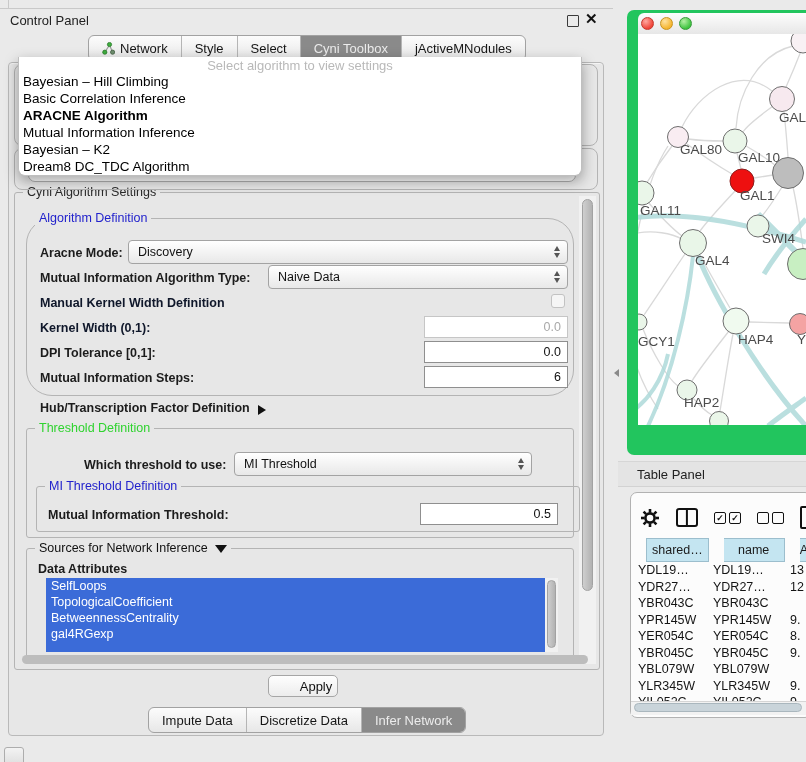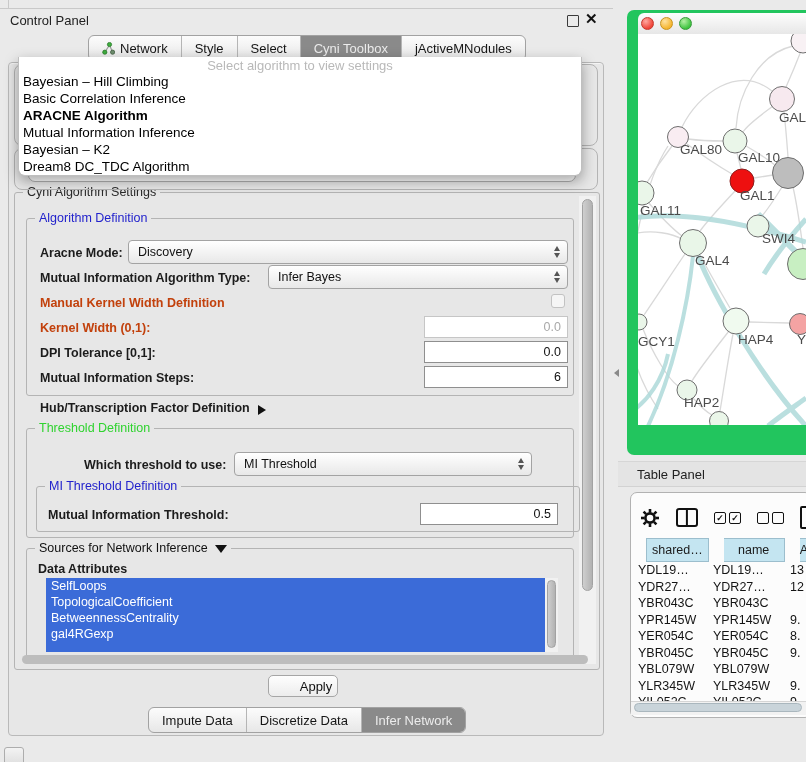--- a/index.html
+++ b/index.html
@@ -25,21 +25,21 @@
          box-shadow:0 5px 14px rgba(0,0,0,.35);z-index:30;}
   .popup .hint{text-align:center;color:#b9b9b9;font-size:13px;height:17px;line-height:17px;}
   .popup .item{font-size:13.5px;line-height:16.9px;padding-left:4px;color:#000;}
   .popup .item.hl{font-weight:bold;}
   
   .grp{border:1px solid #b4b4b4;border-radius:3px;}
   .legend{position:absolute;top:-8px;left:8px;background:#e7e7e7;padding:0 4px;font-size:12.5px;line-height:15px;color:#2a2a2a;white-space:nowrap;display:flex;align-items:center;}
   .legend.blue{color:#2222cc;}
   .legend.green{color:#2fd32f;}
   .lbl{font-size:12.5px;font-weight:bold;color:#1c1c1c;white-space:nowrap;}
-  .lbl.dis{color:#c2410c;}
+  .lbl.dis{color:#0f172a;}
   .field{box-sizing:border-box;background:#fff;border:1px solid #8f8f8f;font-size:12.5px;
          display:flex;align-items:center;justify-content:flex-end;padding:0 6px;color:#111;}
   .field.dis{border-color:#c6c6c6;color:#a9a9a9;}
   .combo{box-sizing:border-box;display:flex;align-items:center;border:1px solid #a3a3a3;border-radius:4px;
          background:linear-gradient(#ffffff,#e8e8e8);font-size:12.5px;padding-left:9px;color:#111;}
   .cmb-arrows{margin-left:auto;margin-right:7px;display:flex;flex-direction:column;align-items:center;gap:2px;}
   .tri-up{width:0;height:0;border-left:3.5px solid transparent;border-right:3.5px solid transparent;border-bottom:5px solid #555;}
   .tri-down{width:0;height:0;border-left:3.5px solid transparent;border-right:3.5px solid transparent;border-top:5px solid #555;}
   .tri-right{width:0;height:0;border-top:5px solid transparent;border-bottom:5px solid transparent;border-left:8px solid #111;margin-left:8px;}
   .tri-dn-black{width:0;height:0;border-left:6px solid transparent;border-right:6px solid transparent;border-top:8px solid #111;margin-left:7px;}
@@ -145,34 +145,34 @@
       </div>
   </div>
 
   <div class="abs grp" style="left:14px;top:192px;width:584px;height:476px;">
     <div class="legend">Cyni Algorithm Settings</div>
   </div>
 
   <div class="abs sb-track-v" style="left:579px;top:196px;width:17px;height:468px;"></div>
   <div class="abs sb-thumb" style="left:582px;top:199px;width:11px;height:392px;"></div>
 
-  <div class="abs grp" style="left:26px;top:218px;width:546px;height:176px;">
+  <div class="abs grp" style="left:26px;top:218px;width:546px;height:176px;border-radius:26px;">
     <div class="legend blue">Algorithm Definition</div>
   </div>
   <div class="abs lbl" style="left:40px;top:246px;">Aracne Mode:</div>
   <div class="abs combo" style="left:128px;top:240px;width:440px;height:24px;">
     <span>Discovery</span>
     <span class="cmb-arrows">
         <span class="tri-up"></span>
         <span class="tri-down"></span>
       </span>
   </div>
   <div class="abs lbl" style="left:40px;top:271px;">Mutual Information Algorithm Type:</div>
   <div class="abs combo" style="left:268px;top:265px;width:300px;height:24px;">
-    <span>Infer Bayes</span>
+    <span>Naive Data</span>
     <span class="cmb-arrows">
         <span class="tri-up"></span>
         <span class="tri-down"></span>
       </span>
   </div>
   <div class="abs lbl dis" style="left:40px;top:296px;">Manual Kernel Width Definition</div>
   <div class="abs checkbox" style="left:551px;top:294px;"></div>
   <div class="abs lbl dis" style="left:40px;top:321px;">Kernel Width (0,1):</div>
   <div class="abs field dis" style="left:424px;top:316px;width:144px;height:22px;">0.0</div>
   <div class="abs lbl" style="left:40px;top:346px;">DPI Tolerance [0,1]:</div>

